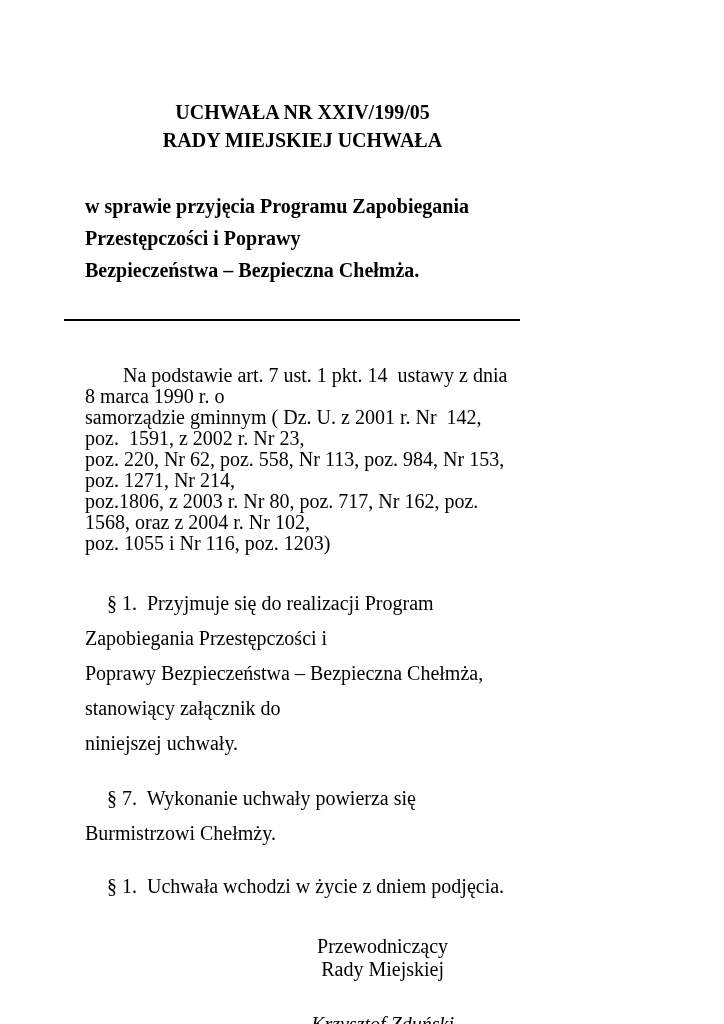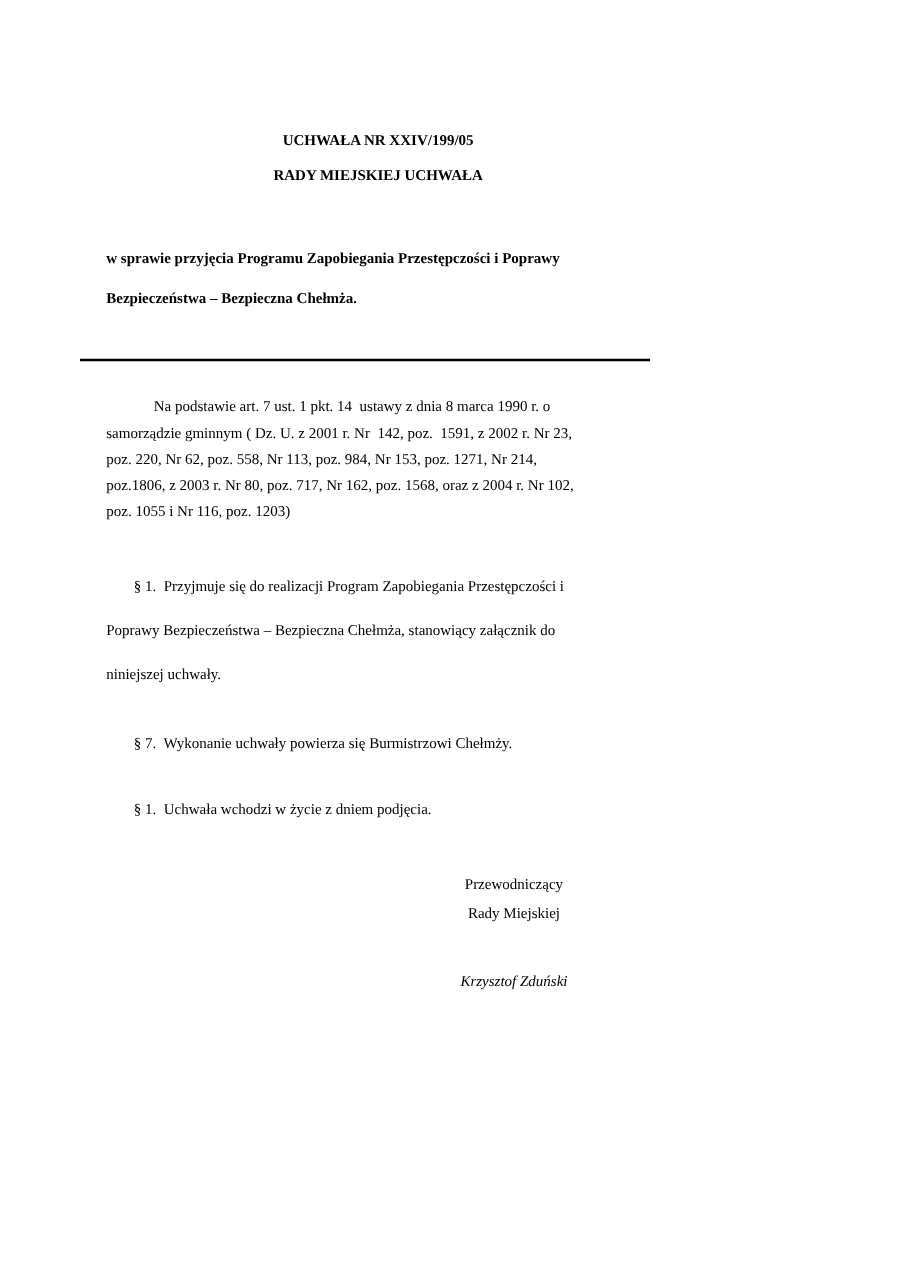--- a/index.html
+++ b/index.html
@@ -8,21 +8,21 @@
     background: #ffffff;
   }
   .page {
     position: relative;
     width: 584px;
     height: 1024px;
     background: #ffffff;
     box-sizing: border-box;
     padding: 98px 64px 0 85px;
     font-family: "Liberation Serif", "DejaVu Serif", serif;
-    font-size: 12px;
+    font-size: 20px;
     color: #000000;
     overflow: hidden;
   }
   .title-block {
     text-align: center;
     font-weight: bold;
     line-height: 28px;
   }
   .subject {
     margin: 36px 0 0 0;
@@ -30,21 +30,21 @@
     line-height: 32px;
     white-space: pre-wrap;
   }
   .rule {
     border: none;
     border-top: 2px solid #000000;
     height: 0;
     margin: 33px 0 0 -21px;
   }
   .legal-basis {
-    margin: 26px 0 0 0;
+    margin: 44px 0 0 0;
     line-height: 21px;
     text-indent: 38px;
     white-space: pre-wrap;
   }
   .enacting {
     margin: 46px 0 0 0;
     line-height: 21px;
     text-align: center;
     white-space: pre-wrap;
   }

